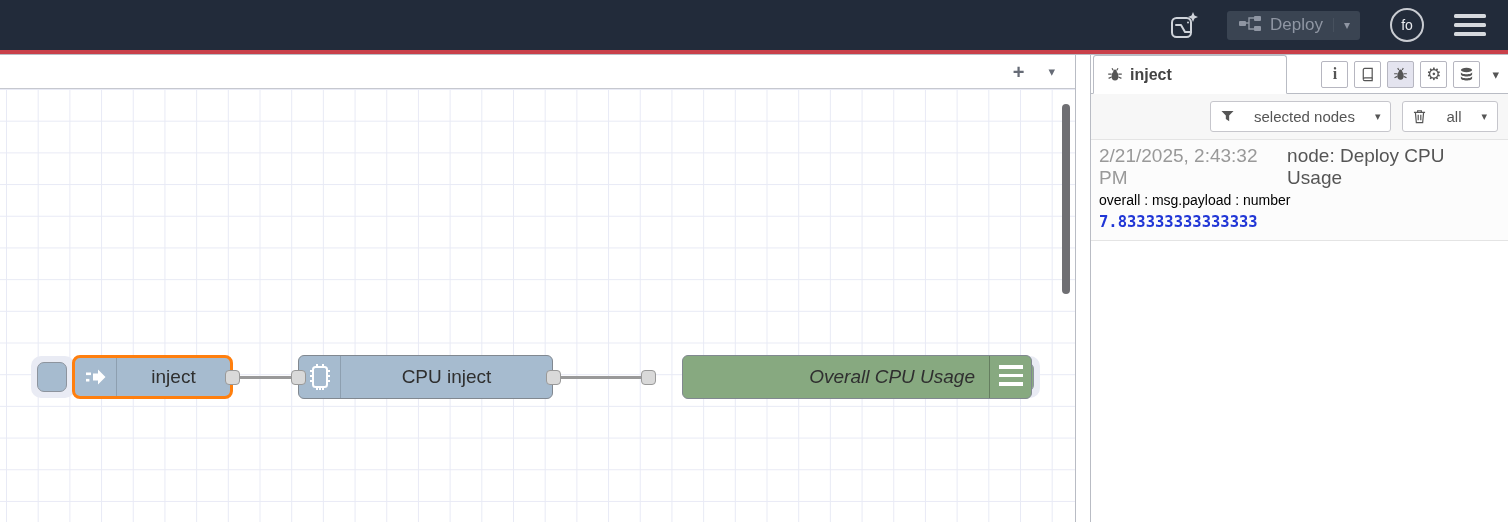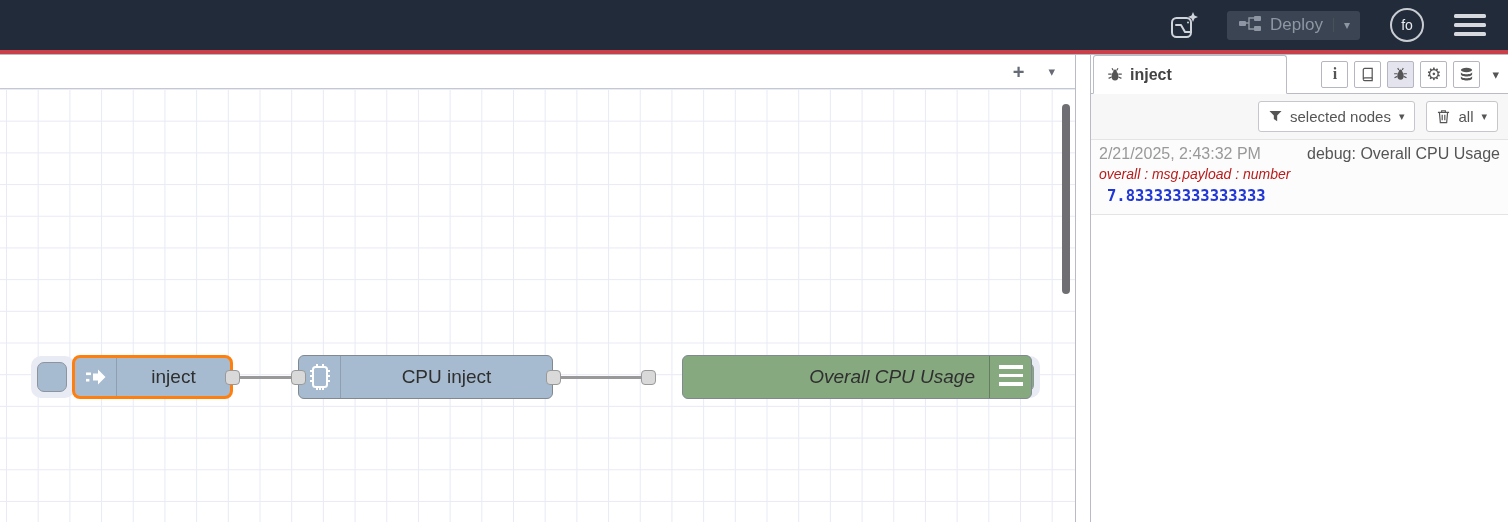--- a/index.html
+++ b/index.html
@@ -58,30 +58,30 @@
   .sidebar-tabs { height:39px; border-bottom:1px solid #b9bcc4; display:flex; align-items:stretch; justify-content:space-between; background:#fff; }
   .debug-tab { width:194px; margin-left:2px; margin-bottom:-1px; background:#fff; border:1px solid #b9bcc4; border-bottom:1px solid #fff; border-radius:3px 3px 0 0; display:flex; align-items:center; gap:7px; padding-left:13px; font-size:16px; font-weight:bold; color:#444; cursor:pointer; }
   .sidebar-tools { display:flex; align-items:center; gap:6px; padding-right:9px; }
   .tool-btn { width:27px; height:27px; background:#fff; border:1px solid #b6b6c0; border-radius:2px; display:flex; align-items:center; justify-content:center; color:#555; cursor:pointer; }
   .tool-btn.active { background:#e4e4ef; }
   .info-glyph { font-family:"Liberation Serif", serif; font-weight:bold; font-size:16px; }
   .gear-glyph { font-size:17px; line-height:1; }
   .tools-caret { font-size:13px; color:#555; margin-left:6px; cursor:pointer; }
 
   .filter-row { height:45px; background:#f7f7f7; display:flex; align-items:center; justify-content:flex-end; gap:11px; padding-right:10px; }
-  .filter-btn { height:31px; background:#fff; border:1px solid #c6c6cc; border-radius:3px; display:flex; align-items:center; gap:8px; padding:0 10px; color:#555; font-size:15px; cursor:pointer; }
+  .filter-btn { height:31px; background:#fff; border:1px solid #c6c6cc; border-radius:3px; display:flex; align-items:center; gap:20px; padding:0 10px; color:#555; font-size:15px; cursor:pointer; }
   .filter-btn .caret { font-size:11px; color:#555; }
 
   .msg-list { flex:1; overflow:hidden; background:#fff; }
   .msg { background:#fcfcfc; border-top:1px solid #e4e4e4; border-bottom:1px solid #e4e4e4; padding:5px 8px 9px 8px; cursor:pointer; }
-  .msg-meta { display:flex; justify-content:space-between; align-items:baseline; font-size:16px; }
+  .msg-meta { display:flex; justify-content:center; align-items:baseline; font-size:19px; }
   .msg-date { color:#999; }
   .msg-node { color:#555; }
-  .msg-prop { color:#b91c1c; font-size:14px; margin-top:3px;font-style:italic; }
-  .msg-value { font-family:"DejaVu Sans Mono", monospace; font-weight:600; color:#2036d6; font-size:15.5px; margin-top:5px;margin-left:8px; }
+  .msg-prop { color:#000000; font-size:14px; margin-top:3px; }
+  .msg-value { font-family:"DejaVu Sans Mono", monospace; font-weight:600; color:#2036d6; font-size:15.5px; margin-top:5px; }
 </style>
 </head>
 <body>
 
 <div class="header">
   <div class="assistant-btn">
     <svg width="32" height="32" viewBox="0 0 32 32" fill="none" stroke="#cfd3da" stroke-width="2" stroke-linecap="round" stroke-linejoin="round">
       <rect x="4" y="9" width="19" height="19" rx="4.5"></rect>
       <path d="M8 16 h5 l4 7 h6"></path>
       <path d="M25 3 l1.5 3.5 L30 8 l-3.5 1.5 L25 13 l-1.5 -3.5 L20 8 l3.5 -1.5 Z" fill="#cfd3da" stroke="none"></path>
@@ -227,20 +227,20 @@
         </svg>
         <span>all</span>
         <span class="caret glyph">▾</span>
       </div>
     </div>
 
     <div class="msg-list">
       <div class="msg">
         <div class="msg-meta">
           <span class="msg-date">2/21/2025, 2:43:32 PM</span>
-          <span class="msg-node">debug: Overall CPU Usage</span>
+          <span class="msg-node">node: Deploy CPU Usage</span>
         </div>
         <div class="msg-prop">overall : msg.payload : number</div>
         <div class="msg-value">7.833333333333333</div>
       </div>
     </div>
   </div>
 </div>
 
 </body></html>

